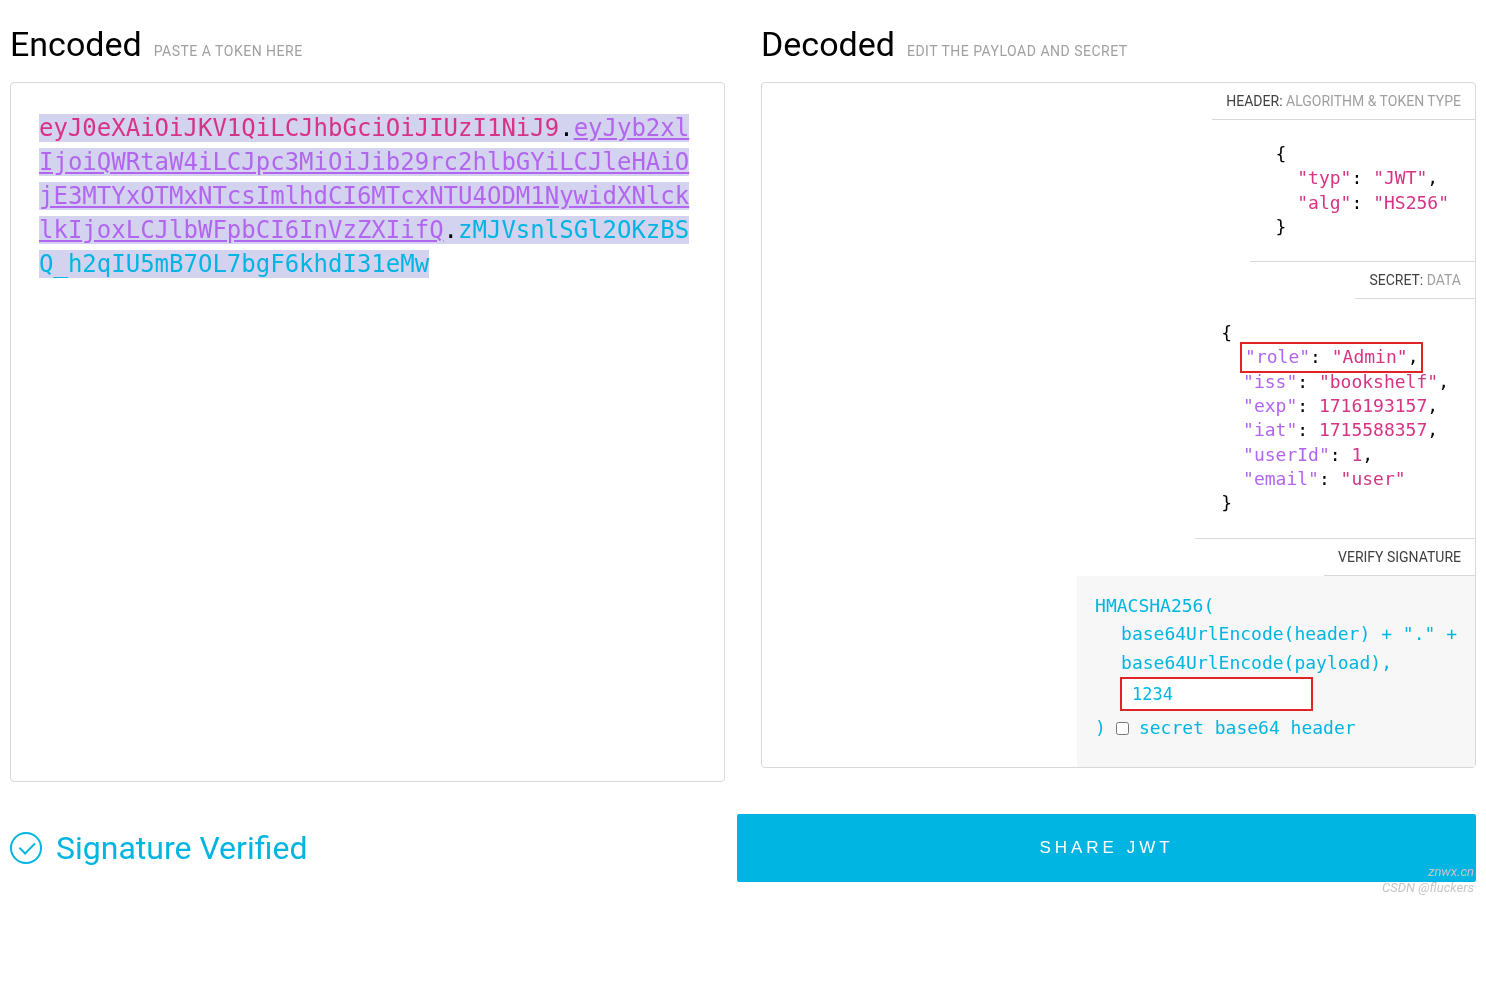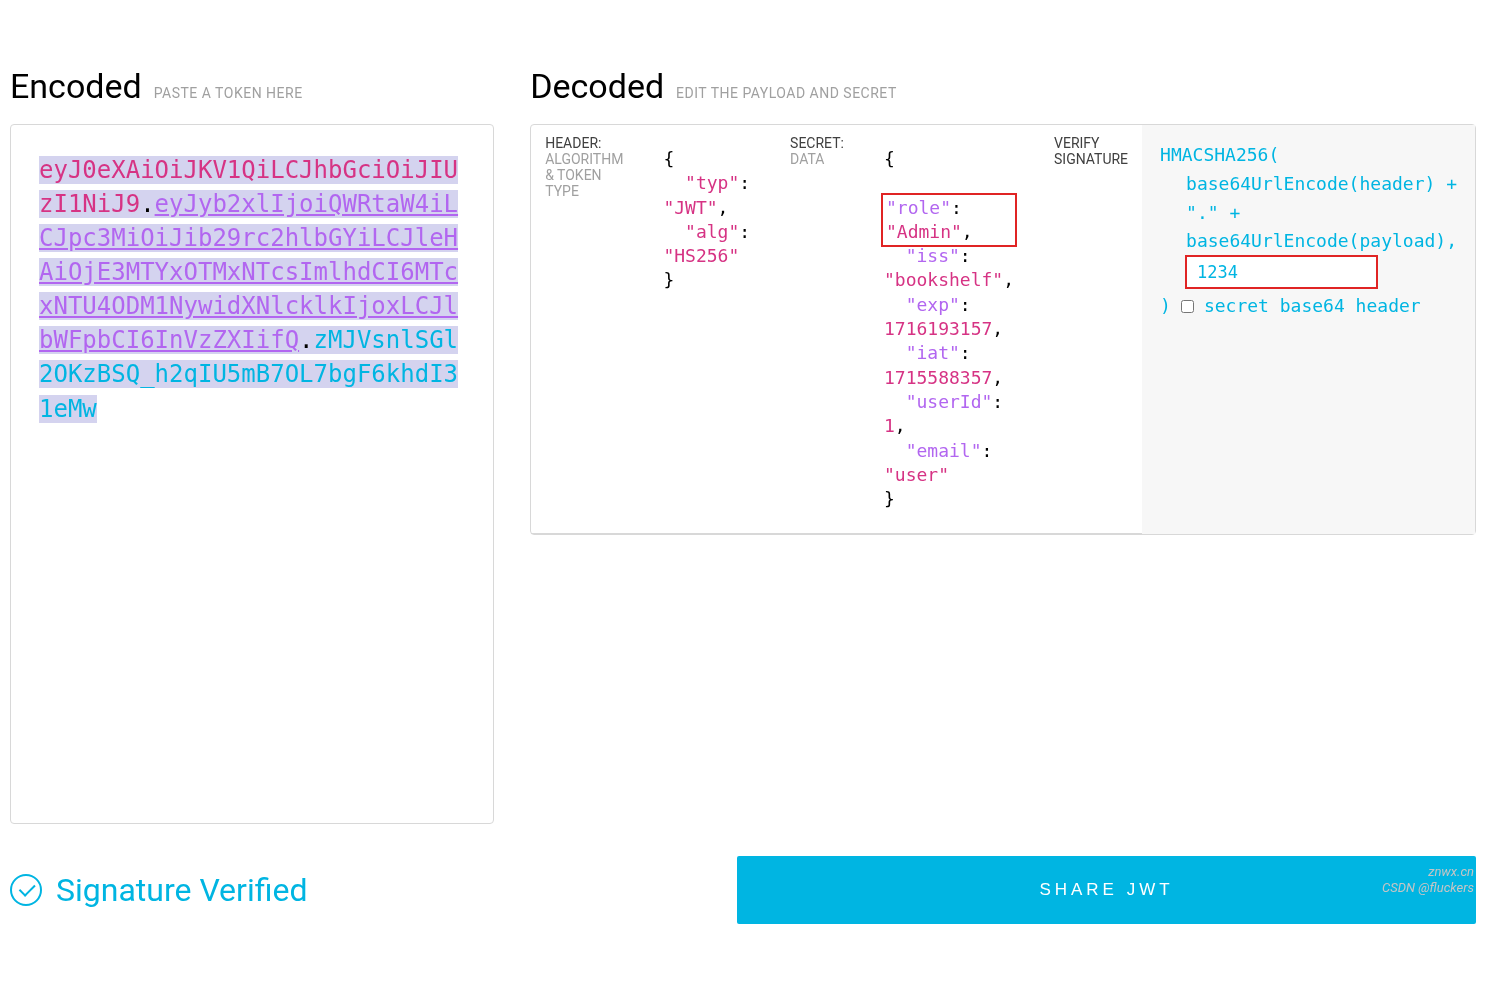--- a/index.html
+++ b/index.html
@@ -1,27 +1,27 @@
 <!DOCTYPE html>
 <html><head>
 <meta charset="utf-8">
 <style>
 * { box-sizing: border-box; margin: 0; padding: 0; }
 body { font-family: -apple-system, BlinkMacSystemFont, "Segoe UI", Roboto, sans-serif; background: #fff; color: #000; width: 1486px; padding: 0 10px; }
 .container { display: flex; gap: 36px; margin-top: 24px; }
 .col { flex: 1; display: flex; flex-direction: column; }
-.section-title { font-size: 34px; font-weight: 400; color: #000; display: inline-flex; align-items: baseline; gap: 12px; margin-bottom: 18px; margin-top: 42px; }
+.section-title { font-size: 34px; font-weight: 400; color: #000; display: inline-flex; align-items: baseline; gap: 12px; margin-bottom: 18px; }
 .section-title .hint { font-size: 14px; color: #a0a0a0; letter-spacing: 0.5px; }
 .encoded-box { border: 1px solid #d8d8d8; border-radius: 4px; padding: 28px; height: 700px; font-family: "SFMono-Regular", Consolas, monospace; font-size: 24px; line-height: 1.42; word-break: break-all; }
 .encoded-box .selection { background: #d4d3ef; }
 .tok-header { color: #d63384; }
 .tok-payload { color: #b266f0; text-decoration: underline; }
 .tok-sig { color: #00b5e2; }
 .tok-dot { color: #000; }
-.decoded-box { border: 1px solid #d8d8d8; border-radius: 4px; display: flex; flex-direction: row; }
+.decoded-box { border: 1px solid #d8d8d8; border-radius: 4px; display: flex; flex-direction: column; align-items: flex-end; }
 .section-bar { border-bottom: 1px solid #d8d8d8; padding: 10px 14px; font-size: 14px; color: #404040; }
 .section-bar .sub { color: #a0a0a0; }
 .code-block { padding: 22px 26px; font-family: "SFMono-Regular", Consolas, monospace; font-size: 18px; line-height: 1.35; border-bottom: 1px solid #d8d8d8; }
 .code-block.last { border-bottom: none; background: #f7f7f7; }
 .key { color: #b266f0; }
 .str { color: #d63384; }
 .num { color: #d63384; }
 .punct { color: #000; }
 .header-code .key { color: #d63384; }
 .header-code .str { color: #d63384; }

